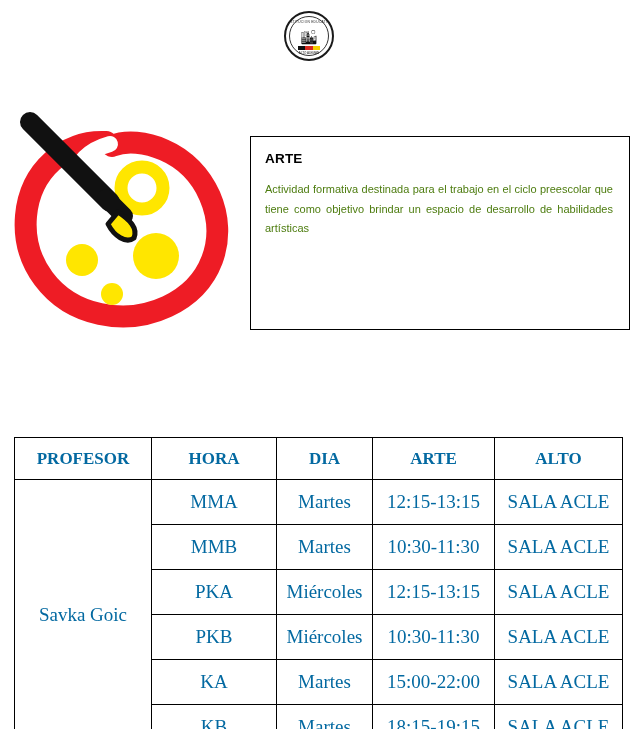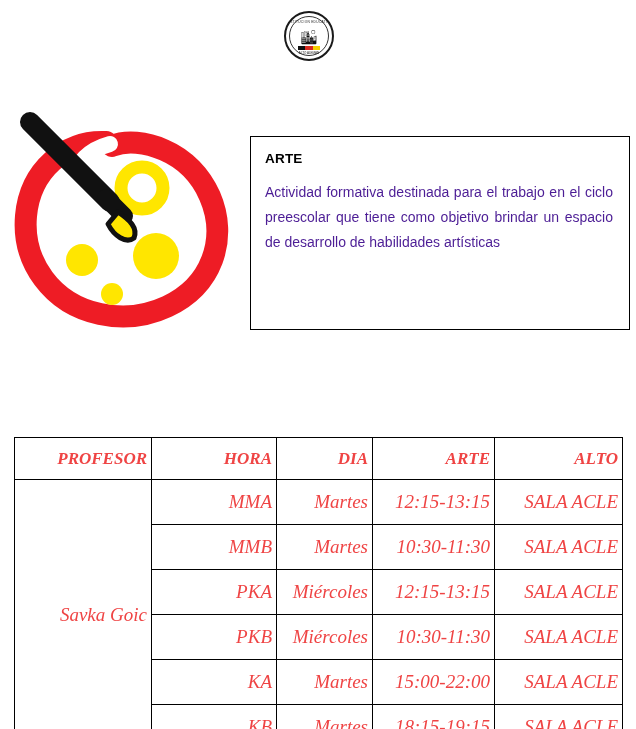--- a/index.html
+++ b/index.html
@@ -108,22 +108,22 @@
     padding: 14px 16px 10px 14px;
   }
   .desc-title {
     font-size: 13.5px;
     font-weight: bold;
     color: #000;
     margin-bottom: 14px;
     letter-spacing: 0.2px;
   }
   .desc-text {
-    font-size: 14px;
-    color: #4c1d95;
+    font-size: 11px;
+    color: #4d7c0f;
     line-height: 1.78;
     text-align: justify;
     text-justify: inter-word;
     margin-top: 10px;
   }
 
   
   .table-wrap {
     position: absolute;
     left: 14px;
@@ -132,24 +132,23 @@
   }
   table.schedule {
     border-collapse: collapse;
     width: 608px;
     table-layout: fixed;
     font-family: "Liberation Serif", serif;
   }
   table.schedule th,
   table.schedule td {
     border: 1.5px solid #000;
-    text-align: right;
+    text-align: center;
     vertical-align: middle;
-    font-style: italic;
-    color: #ef4444;
+    color: #0369a1;
   }
   table.schedule th {
     font-size: 17px;
     font-weight: bold;
     height: 37px;
     padding: 2px 4px;
   }
   table.schedule td {
     font-size: 19px;
     font-weight: normal;

